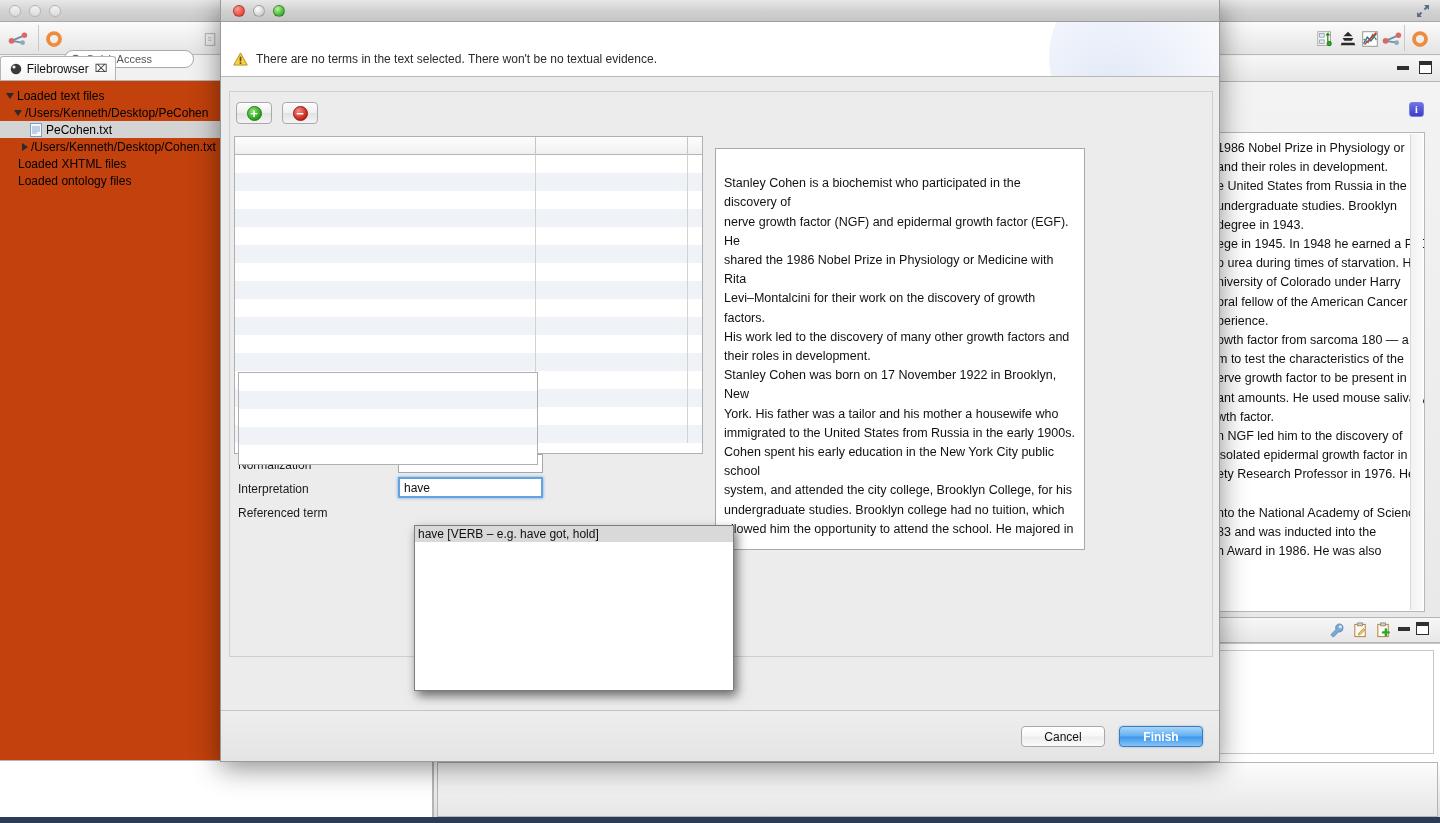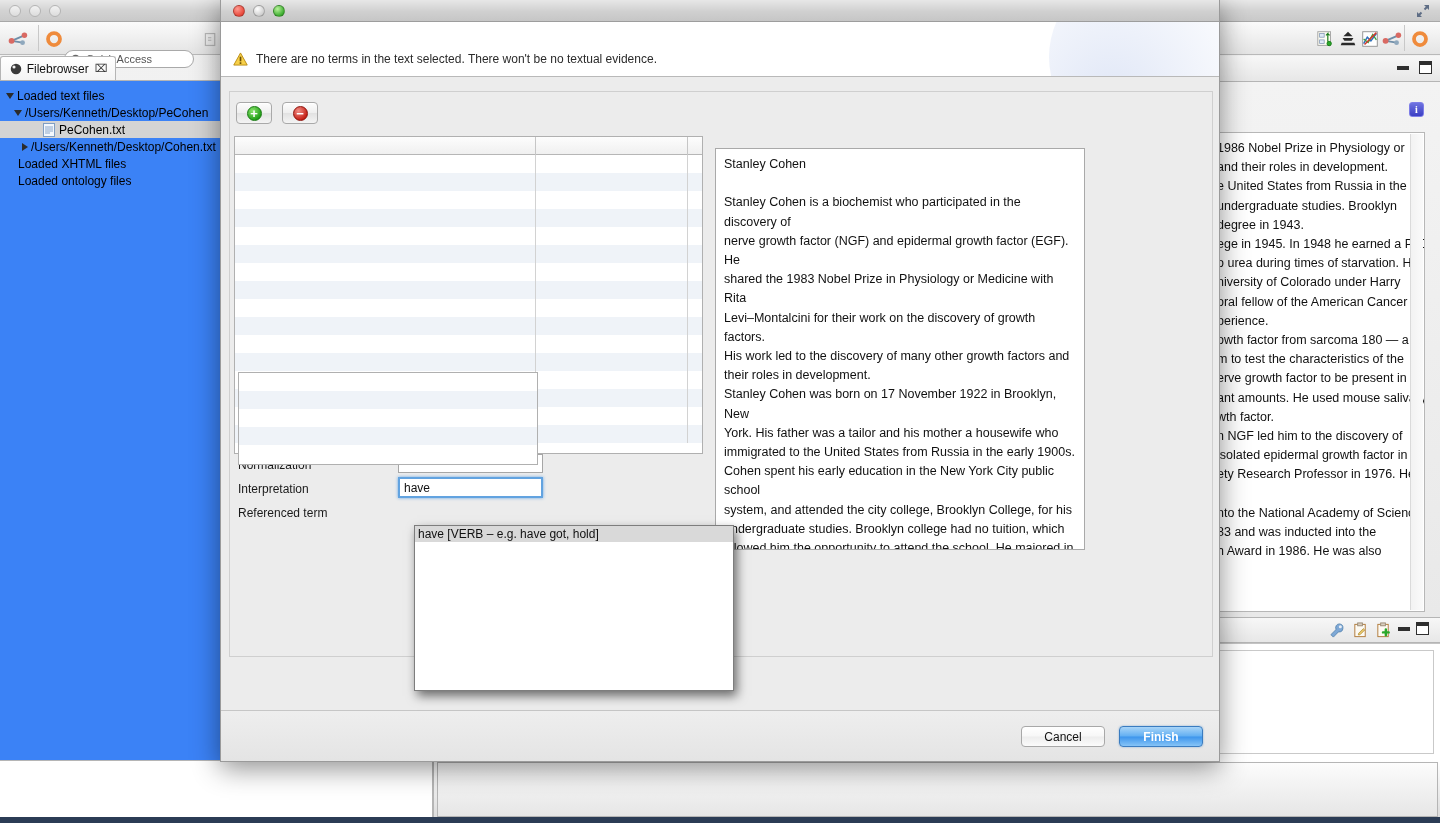--- a/index.html
+++ b/index.html
@@ -76,21 +76,21 @@
     display: flex; align-items: center; padding: 0 6px;
     z-index: 4;
     justify-content: center;
   }
   .view-tab .vt-ico { width: 14px; height: 14px; margin-right: 4px; }
   .view-tab .vt-label { font-size: 12px; color: #111; }
   .view-tab .vt-close { margin-left: 6px; font-size: 11px; color: #333; }
 
   .view-body {
     position: absolute; left: 0; top: 80px; width: 433px; height: 680px;
-    background: #3b82f6;
+    background: #c2410c;
     border-right: 5px solid #404040;
     border-top: 1px solid #b5b5b5;
   }
 
   
   .tree { position: absolute; left: 0; top: 6px; width: 433px; }
   .tree-row {
     height: 17px; display: flex; align-items: center;
     font-size: 12px; white-space: nowrap;
   }
@@ -444,21 +444,21 @@
       <div class="tree-row" style="padding-left:6px;">
         <span class="tw down"></span>
         <span>Loaded text files</span>
       </div>
 
       <div class="tree-row" style="padding-left:14px;">
         <span class="tw down"></span>
         <span>/Users/Kenneth/Desktop/PeCohen</span>
       </div>
 
-      <div class="tree-row sel" style="padding-left:31px;">
+      <div class="tree-row sel" style="padding-left:18px;">
         <span class="tw none"></span>
         <svg class="doc-ico" viewBox="0 0 12 14">
           <rect x="0.5" y="0.5" width="11" height="13" fill="#f4f8fd" stroke="#7f9ec4"></rect>
           <path d="M2 4h8M2 6h8M2 8h8M2 10h5" stroke="#7f9ec4" stroke-width=".9"></path>
         </svg>
         <span>PeCohen.txt</span>
       </div>
 
       <div class="tree-row" style="padding-left:22px;">
         <span class="tw right"></span>
@@ -609,26 +609,25 @@
 
         <div class="reftbl">
           <div class="r odd"></div>
           <div class="r even"></div>
           <div class="r odd"></div>
           <div class="r even"></div>
           <div class="r odd"></div>
         </div>
 
         <div class="dlg-textbox">
-          <p>Stanley Cohen</p>
           <div class="blank"></div>
           <div id="dlg-text-lines">
               <p>Stanley Cohen is a biochemist who participated in the discovery of</p>
               <p>nerve growth factor (NGF) and epidermal growth factor (EGF).  He</p>
-              <p>shared the 1983 Nobel Prize in Physiology or Medicine with Rita</p>
+              <p>shared the 1986 Nobel Prize in Physiology or Medicine with Rita</p>
               <p>Levi–Montalcini for their work on the discovery of growth factors.</p>
               <p>His work led to the discovery of many other growth factors and</p>
               <p>their roles in development.</p>
               <p>Stanley Cohen was born on 17 November 1922 in Brooklyn, New</p>
               <p>York.  His father was a tailor and his mother a housewife who</p>
               <p>immigrated to the United States from Russia in the early 1900s.</p>
               <p>Cohen spent his early education in the New York City public school</p>
               <p>system, and attended the city college, Brooklyn College, for his</p>
               <p>undergraduate studies.  Brooklyn college had no tuition, which</p>
               <p>allowed him the opportunity to attend the school.   He majored in</p>

